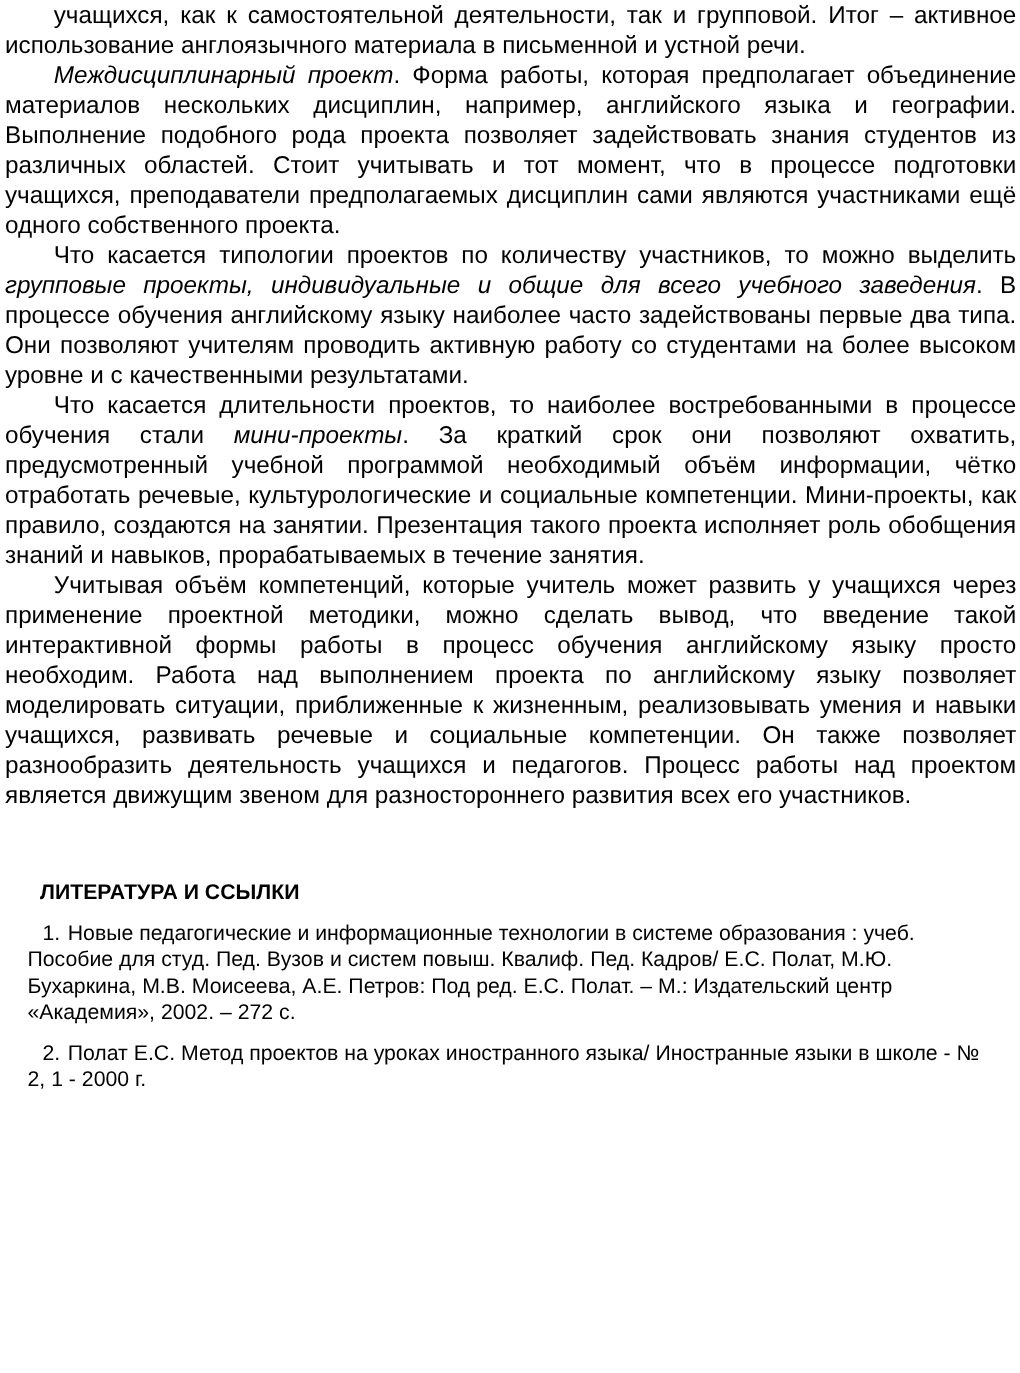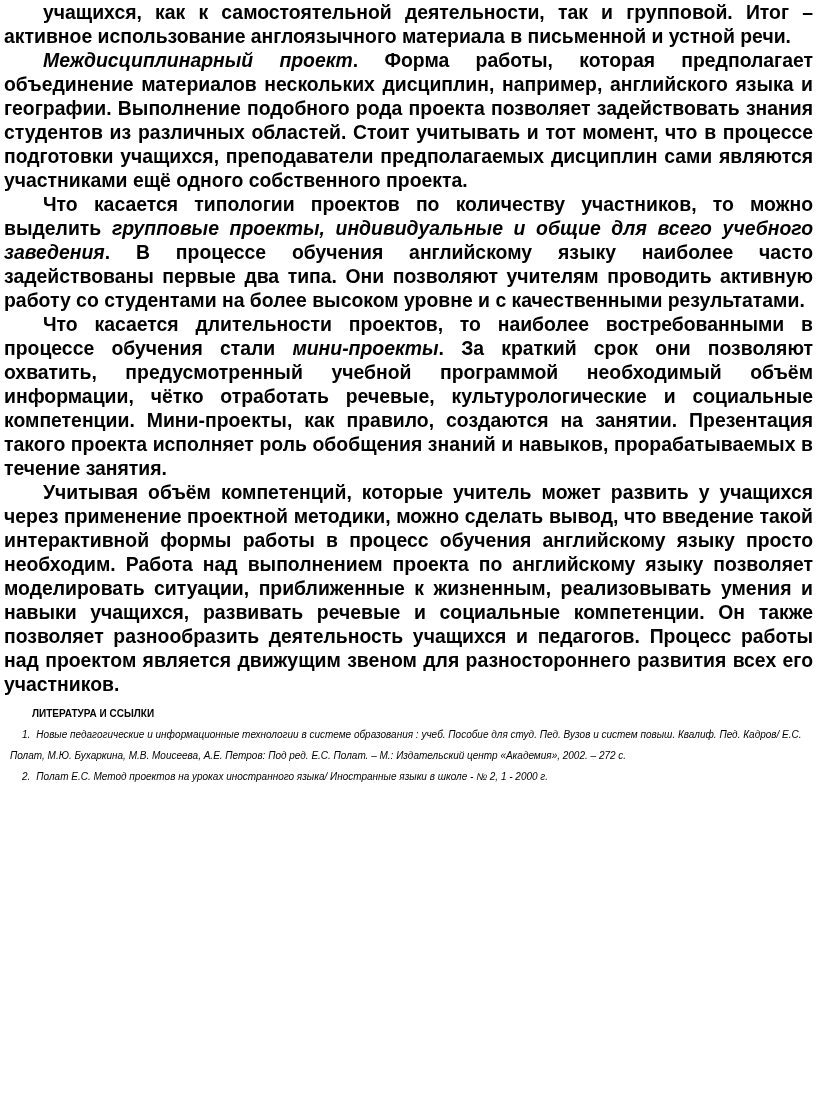--- a/index.html
+++ b/index.html
@@ -29,42 +29,40 @@
     right: 0;
     padding: 0 3px 0 4px;
     font-size: 19.4px;
     line-height: 24px;
     text-align: justify;
     text-justify: inter-word;
   }
   .main-text p {
     margin: 0;
     text-indent: 39px;
-    font-weight: bold;
   }
   .italic {
     font-style: italic;
   }
   
   .refs {
     position: absolute;
     top: 703px;
     left: 10px;
     right: 2px;
-    font-size: 10px;
+    font-size: 17px;
     line-height: 21px;
     text-align: left;
   }
   .ref-heading {
     font-weight: bold;
     margin-left: 22px;
   }
   .ref-item {
-    margin: 0;
-    font-style: italic;
+    margin: 12px;
   }
   .ref-num {
     margin-left: 12px;
     margin-right: 6px;
   }
 </style>
 </head>
 <body>
 
 <div class="page">

